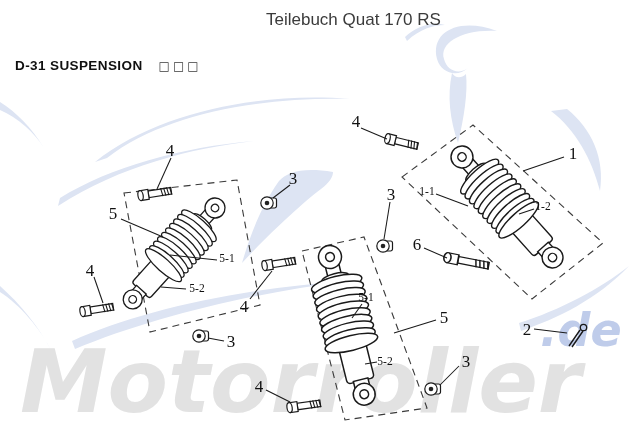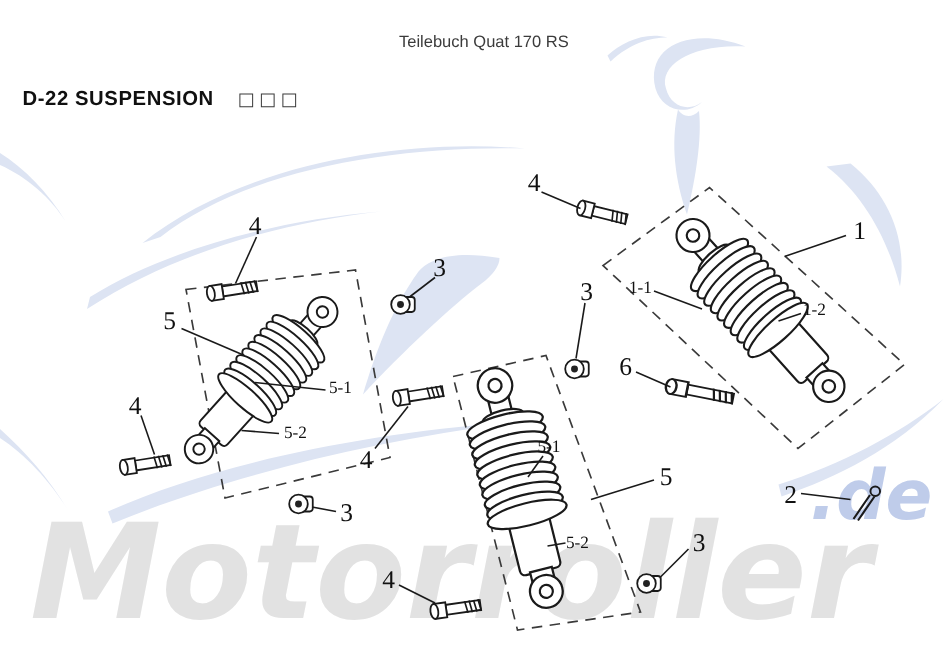--- a/index.html
+++ b/index.html
@@ -1,21 +1,21 @@
 <!DOCTYPE html>
 <html><head>
 <meta charset="utf-8">
 <style>
   html,body{margin:0;padding:0;background:#ffffff;}
   .stage{position:relative;width:630px;height:436px;background:#ffffff;overflow:hidden;
          font-family:"Liberation Sans", sans-serif;}
   .stage svg{position:absolute;left:0;top:0;}
   .hdr-small{position:absolute;left:8px;top:4px;font-size:13px;font-weight:bold;
              color:#d7d5d2;letter-spacing:.2px;}
-  .hdr-title{position:absolute;left:266px;top:10px;font-size:11px;color:#3b3b3b;margin-top:12px;}
+  .hdr-title{position:absolute;left:266px;top:10px;font-size:17px;color:#3b3b3b;}
   .hdr-section{position:absolute;left:15px;top:58px;font-size:13.5px;font-weight:bold;
                color:#101010;letter-spacing:.4px;}
   .hdr-section .cjk{font-family:"DejaVu Sans", sans-serif;font-weight:normal;color:#3a3a3a;
                     font-size:12px;margin-left:16px;letter-spacing:3px;}
   .callout{font-family:"Liberation Serif", serif;font-size:17px;fill:#111;}
   .callout-sub{font-family:"Liberation Serif", serif;font-size:11.5px;fill:#111;}
   .wm-big{font-family:"DejaVu Sans", sans-serif;font-weight:bold;font-style:italic;}
 </style>
 </head>
 <body>
@@ -151,16 +151,16 @@
       <text class="callout" x="417" y="250">6</text>
       <text class="callout" x="573" y="159">1</text>
       <text class="callout-sub" x="427" y="195">1-1</text>
       <text class="callout-sub" x="543" y="210">1-2</text>
       <text class="callout" x="527" y="335">2</text>
     </g>
   </svg>
 
   <div class="hdr-title">Teilebuch Quat 170 RS</div>
   <div class="hdr-section">
-    <span>D-22 SUSPENSION</span><span class="cjk">□□□</span>
+    <span>D-31 SUSPENSION</span><span class="cjk">□□□</span>
   </div>
 
 </div>
 
 </body></html>

